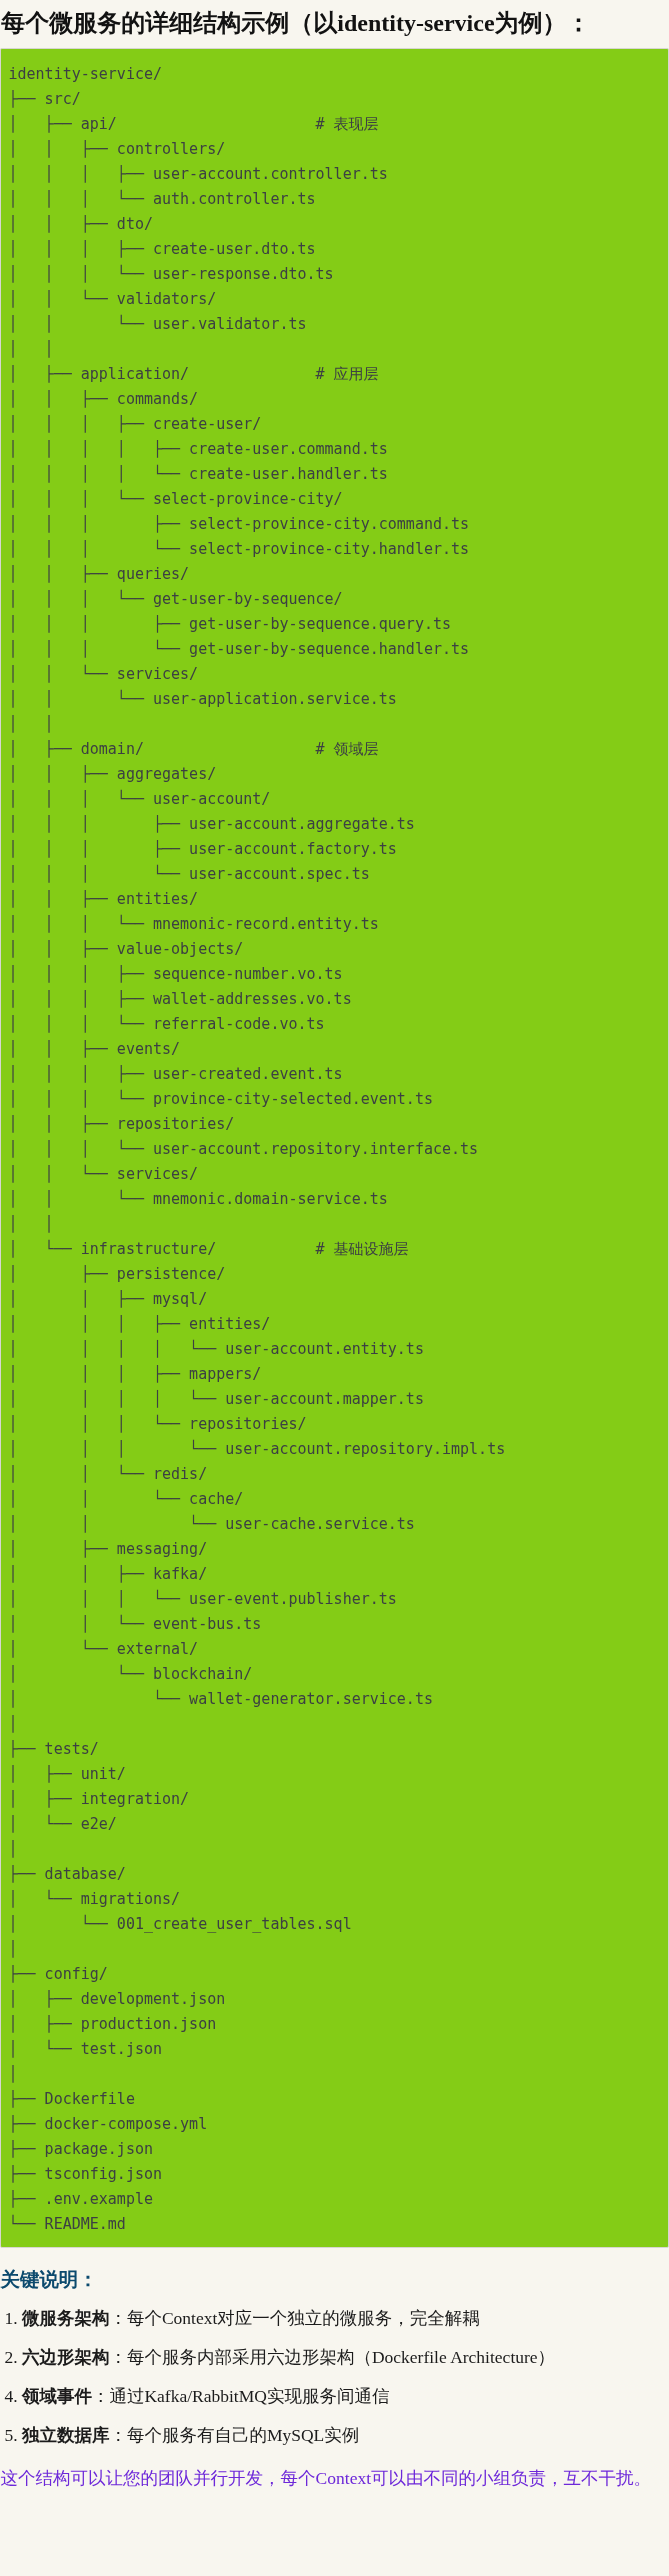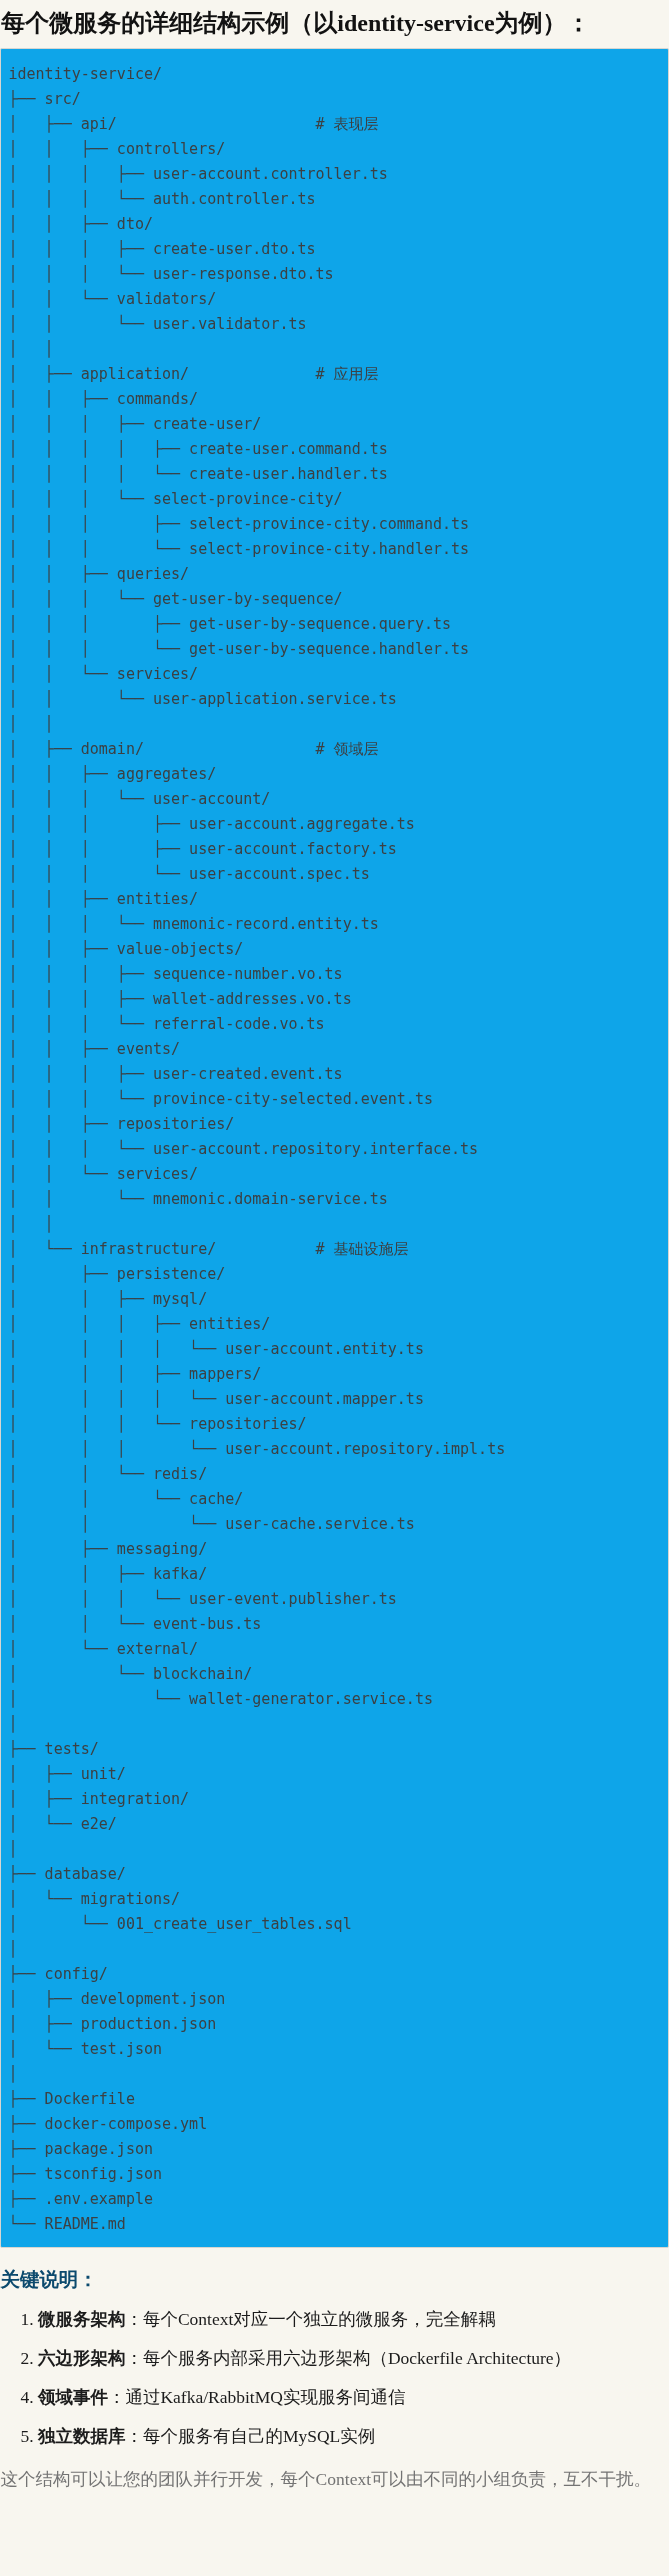--- a/index.html
+++ b/index.html
@@ -16,21 +16,21 @@
   }
   .title {
     font-size: 24px;
     line-height: 1.2;
     font-weight: bold;
     color: #121212;
     margin: 8.8px 1.3px 0 1.3px;
   }
   .code-block {
     margin: 10.6px 0 0 0;
-    background: #0ea5e9;
+    background: #84cc16;
     border: 0.6px solid #d7d6d1;
     border-radius: 1.9px;
     padding: 12.5px 7.5px 10px 7.5px;
     box-sizing: border-box;
     overflow: hidden;
   }
   .tree {
     margin: 0;
     font-family: "DejaVu Sans Mono", "Liberation Mono", monospace;
     font-size: 15px;
@@ -38,34 +38,34 @@
     color: #3c4043;
     white-space: pre;
   }
   .tree .tree-line { height: 25px; white-space: pre; }
   .notes-heading {
     font-size: 19.4px;
     font-weight: bold;
     color: #0c4a6e;
     margin: 18px 0 15px 0.6px;
   }
-  .notes-list { margin: 16px; padding: 0; list-style: none; }
+  .notes-list { margin: 0; padding: 0; list-style: none; }
   .note-item {
     font-size: 17.5px;
     line-height: 1.2;
     margin: 0 0 18px 4.4px;
     color: #1c1c1c;
   }
   .note-item .num { margin-right: 4.4px; }
   .note-item .term { font-weight: bold; }
   .closing {
     font-size: 17.5px;
     line-height: 1.2;
     margin: 22.5px 0 0 0.6px;
-    color: #737373;
+    color: #6d28d9;
   }
 </style>
 </head>
 <body>
 
 <div class="page">
 
   <h1 class="title">每个微服务的详细结构示例（以identity-service为例）：</h1>
 
   <div class="code-block">

